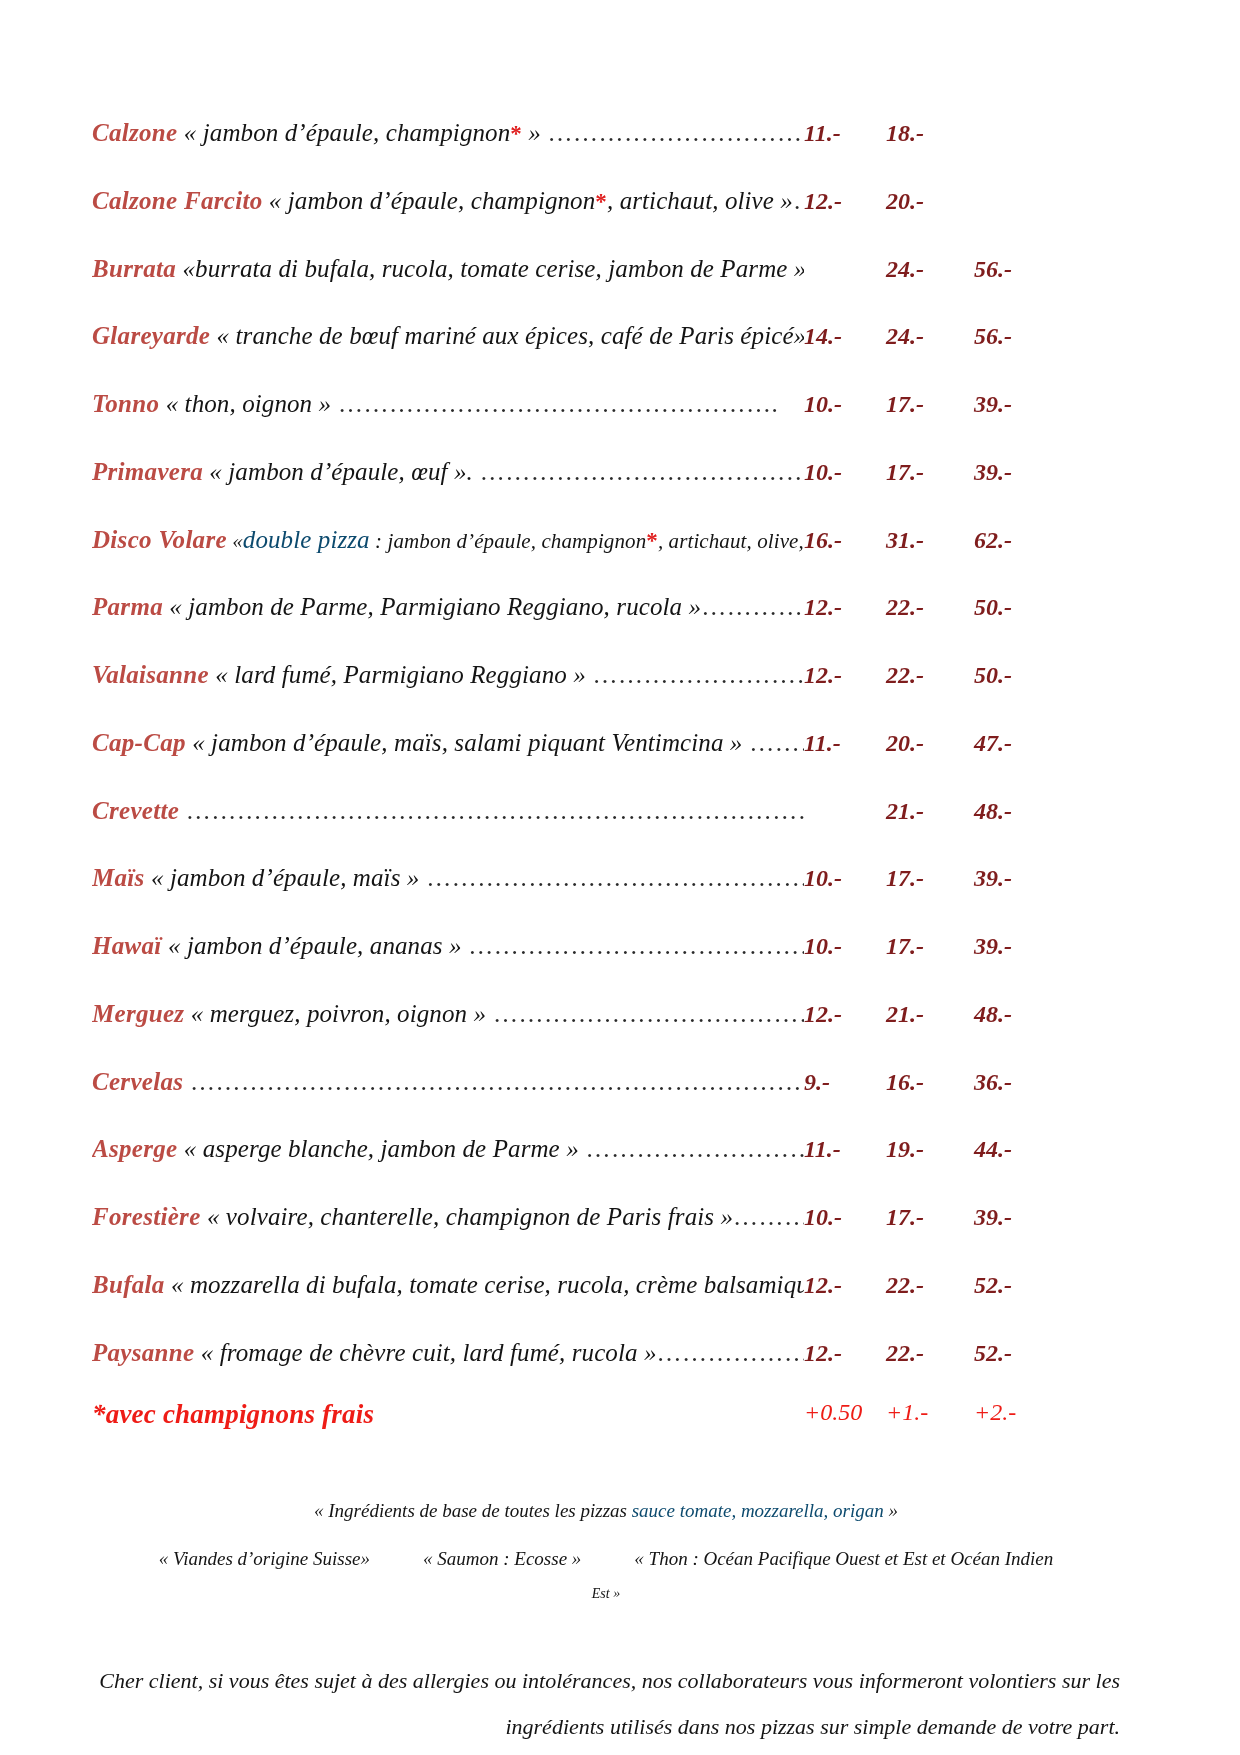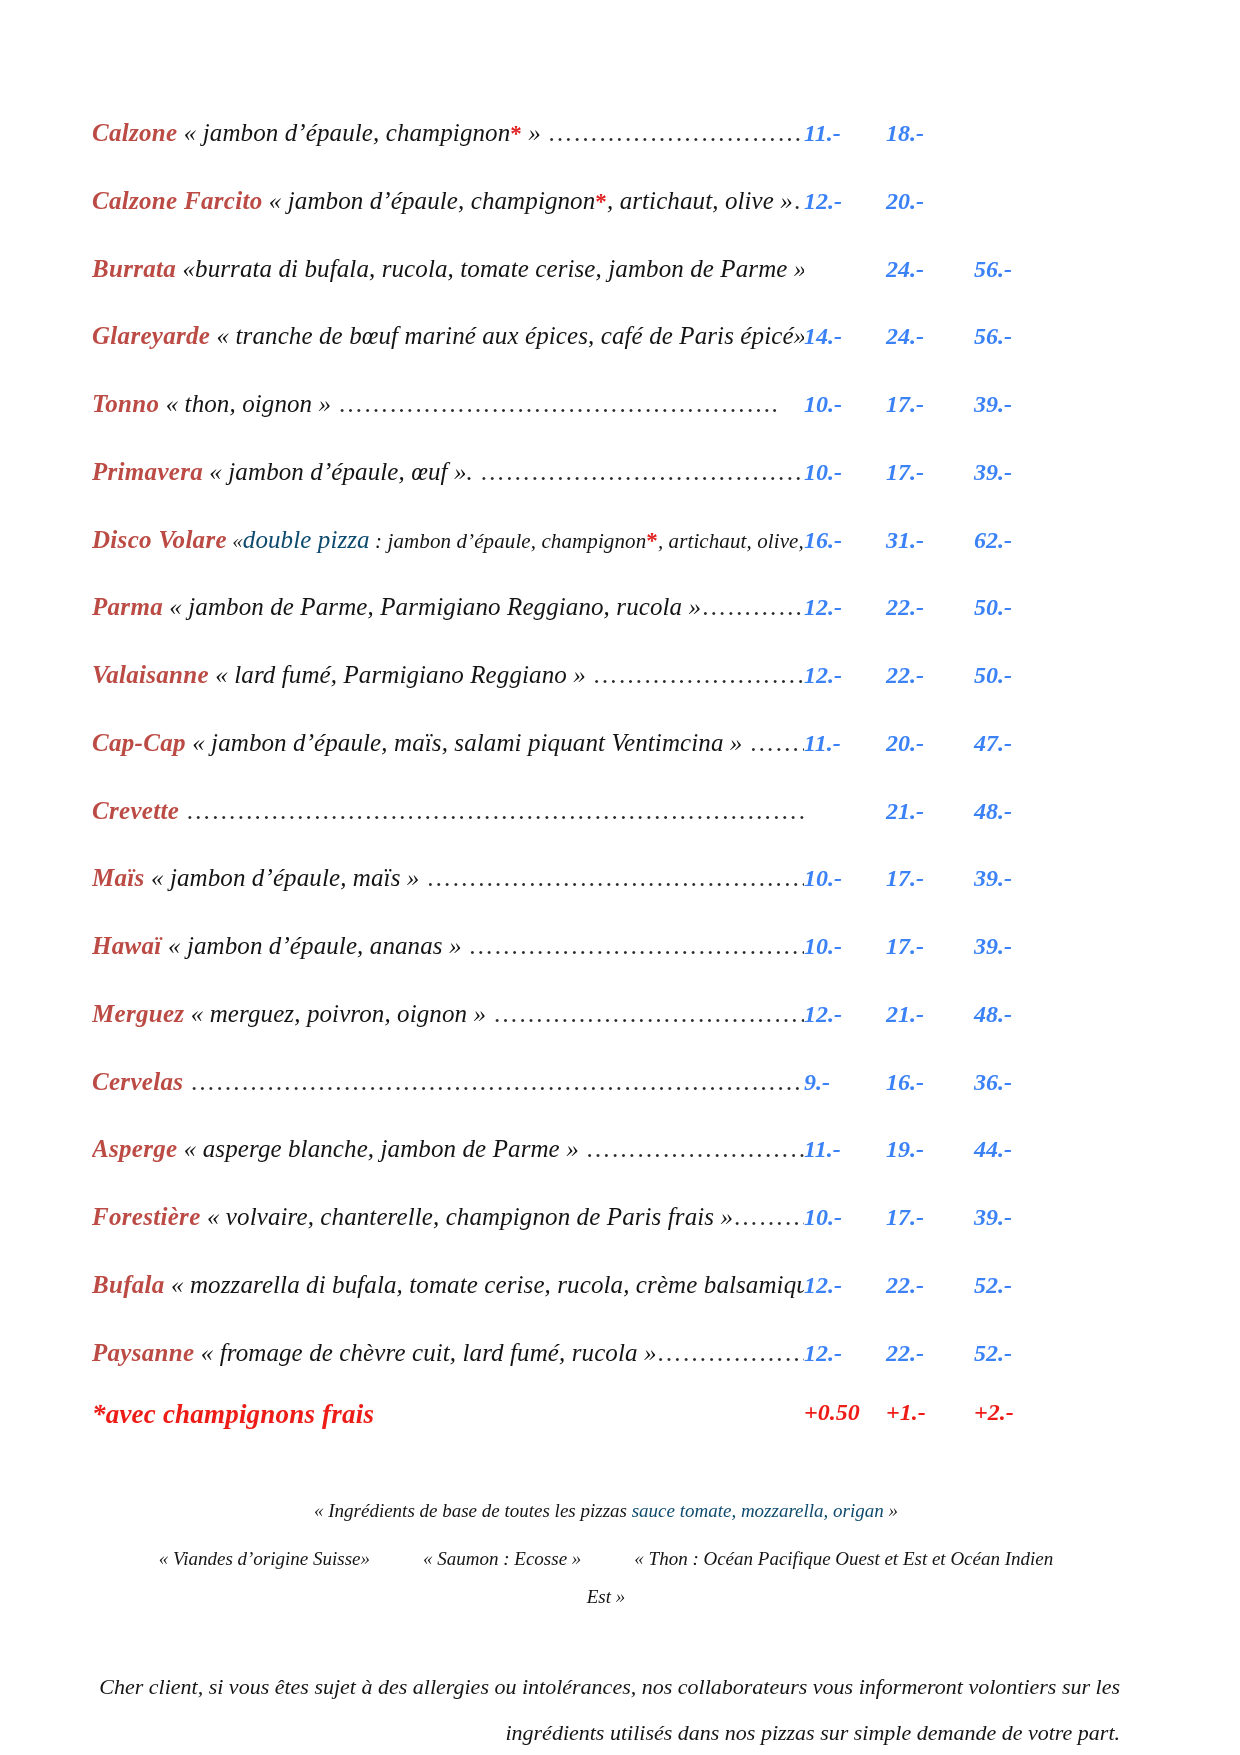--- a/index.html
+++ b/index.html
@@ -77,21 +77,21 @@
   .leader {
     color: #2a2a2a;
     font-style: normal;
     letter-spacing: 0.5px;
   }
 
   
   .price {
     font-style: italic;
     font-weight: bold;
-    color: #3b82f6;
+    color: #7f1d1d;
     font-size: 24px;
     text-align: left;
     white-space: nowrap;
   }
   .p1 { flex: 0 0 82px; }
   .p2 { flex: 0 0 88px; margin-top: 32px; }
   .p3 { flex: 0 0 80px; }
 
   
   .supp-row {
@@ -104,21 +104,21 @@
     width: 712px;
     flex: 0 0 712px;
     color: #ee1c16;
     font-weight: bold;
     font-style: italic;
     font-size: 27px;
     letter-spacing: 0.2px;
   }
   .supp-price {
     font-style: italic;
-    font-weight: bold;
+    font-weight: normal;
     color: #ee1c16;
     font-size: 24px;
     white-space: nowrap;
   }
   .sp1 { flex: 0 0 82px; }
   .sp2 { flex: 0 0 88px; }
   .sp3 { flex: 0 0 80px; }
 
   
   .notes {
@@ -141,21 +141,21 @@
     font-style: italic;
     font-size: 19px;
     color: #141414;
     gap: 53px;
     margin-bottom: 16px;
   }
   .origin-item { white-space: nowrap; }
 
   .origin-cont {
     font-style: italic;
-    font-size: 19px;
+    font-size: 14px;
     color: #141414;
     text-align: center;
     margin-bottom: 10px;
   }
 
   .disclaimer {
     margin-top: 56px;
     text-align: right;
     font-style: italic;
     font-size: 22px;

